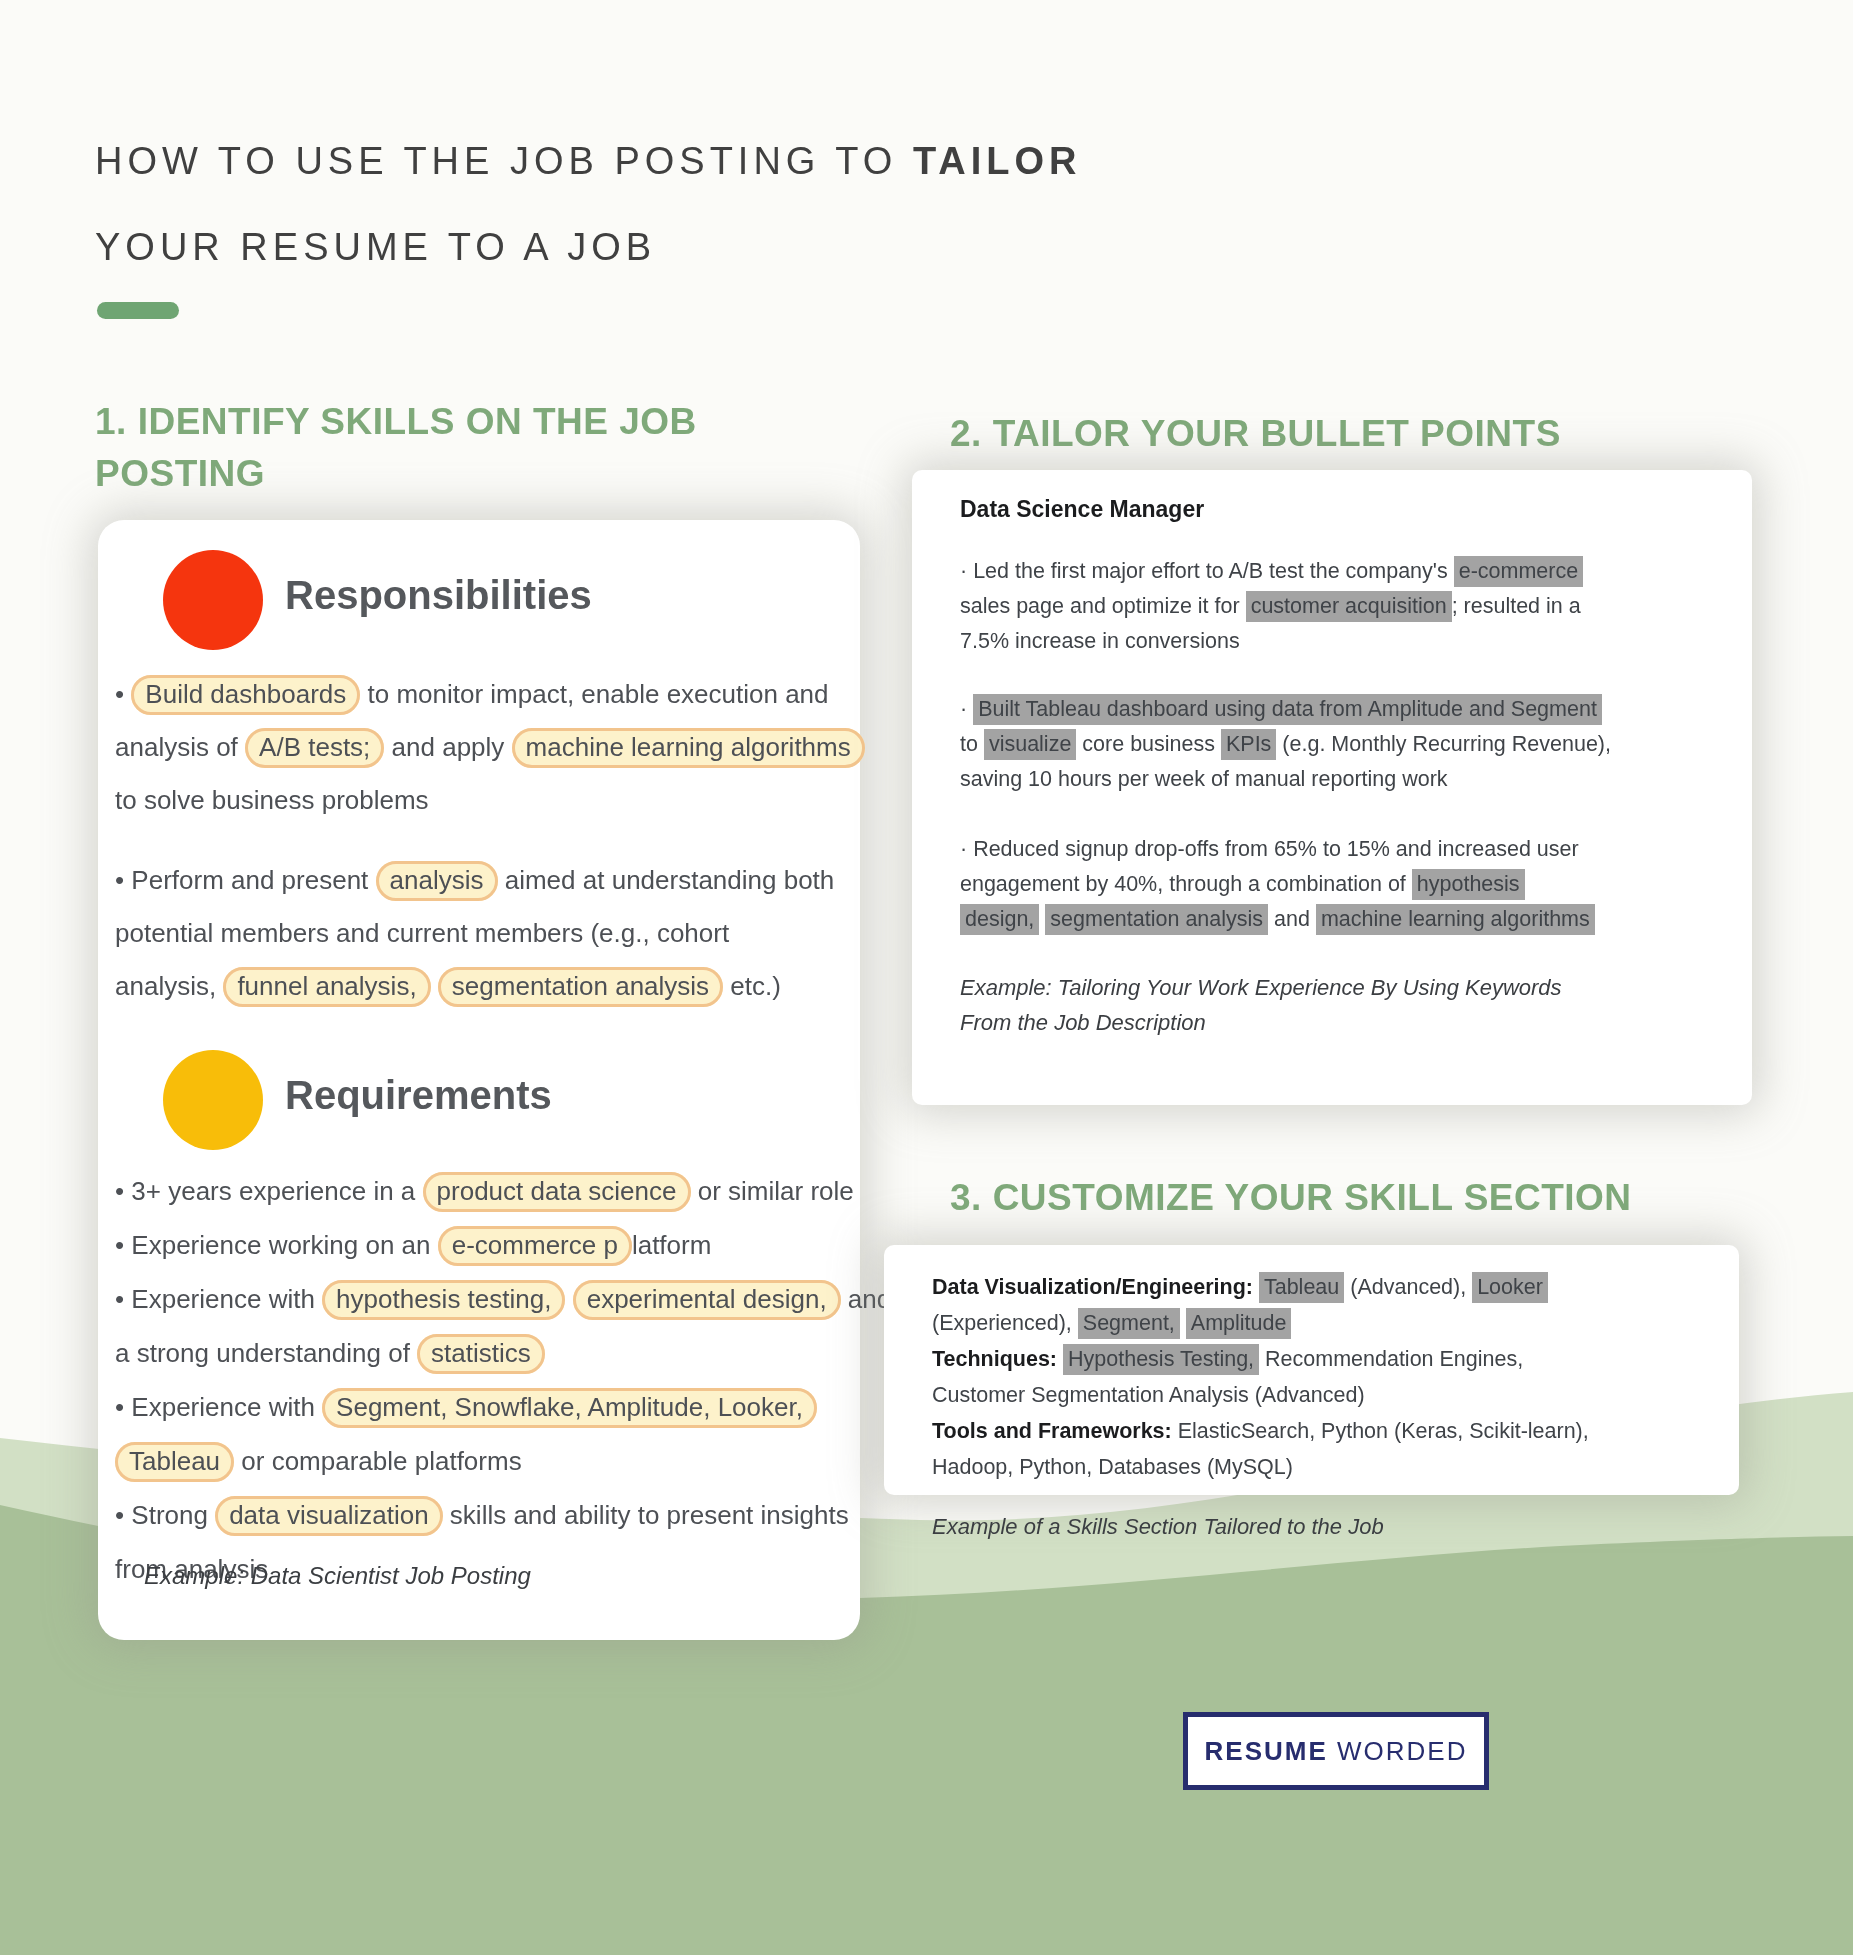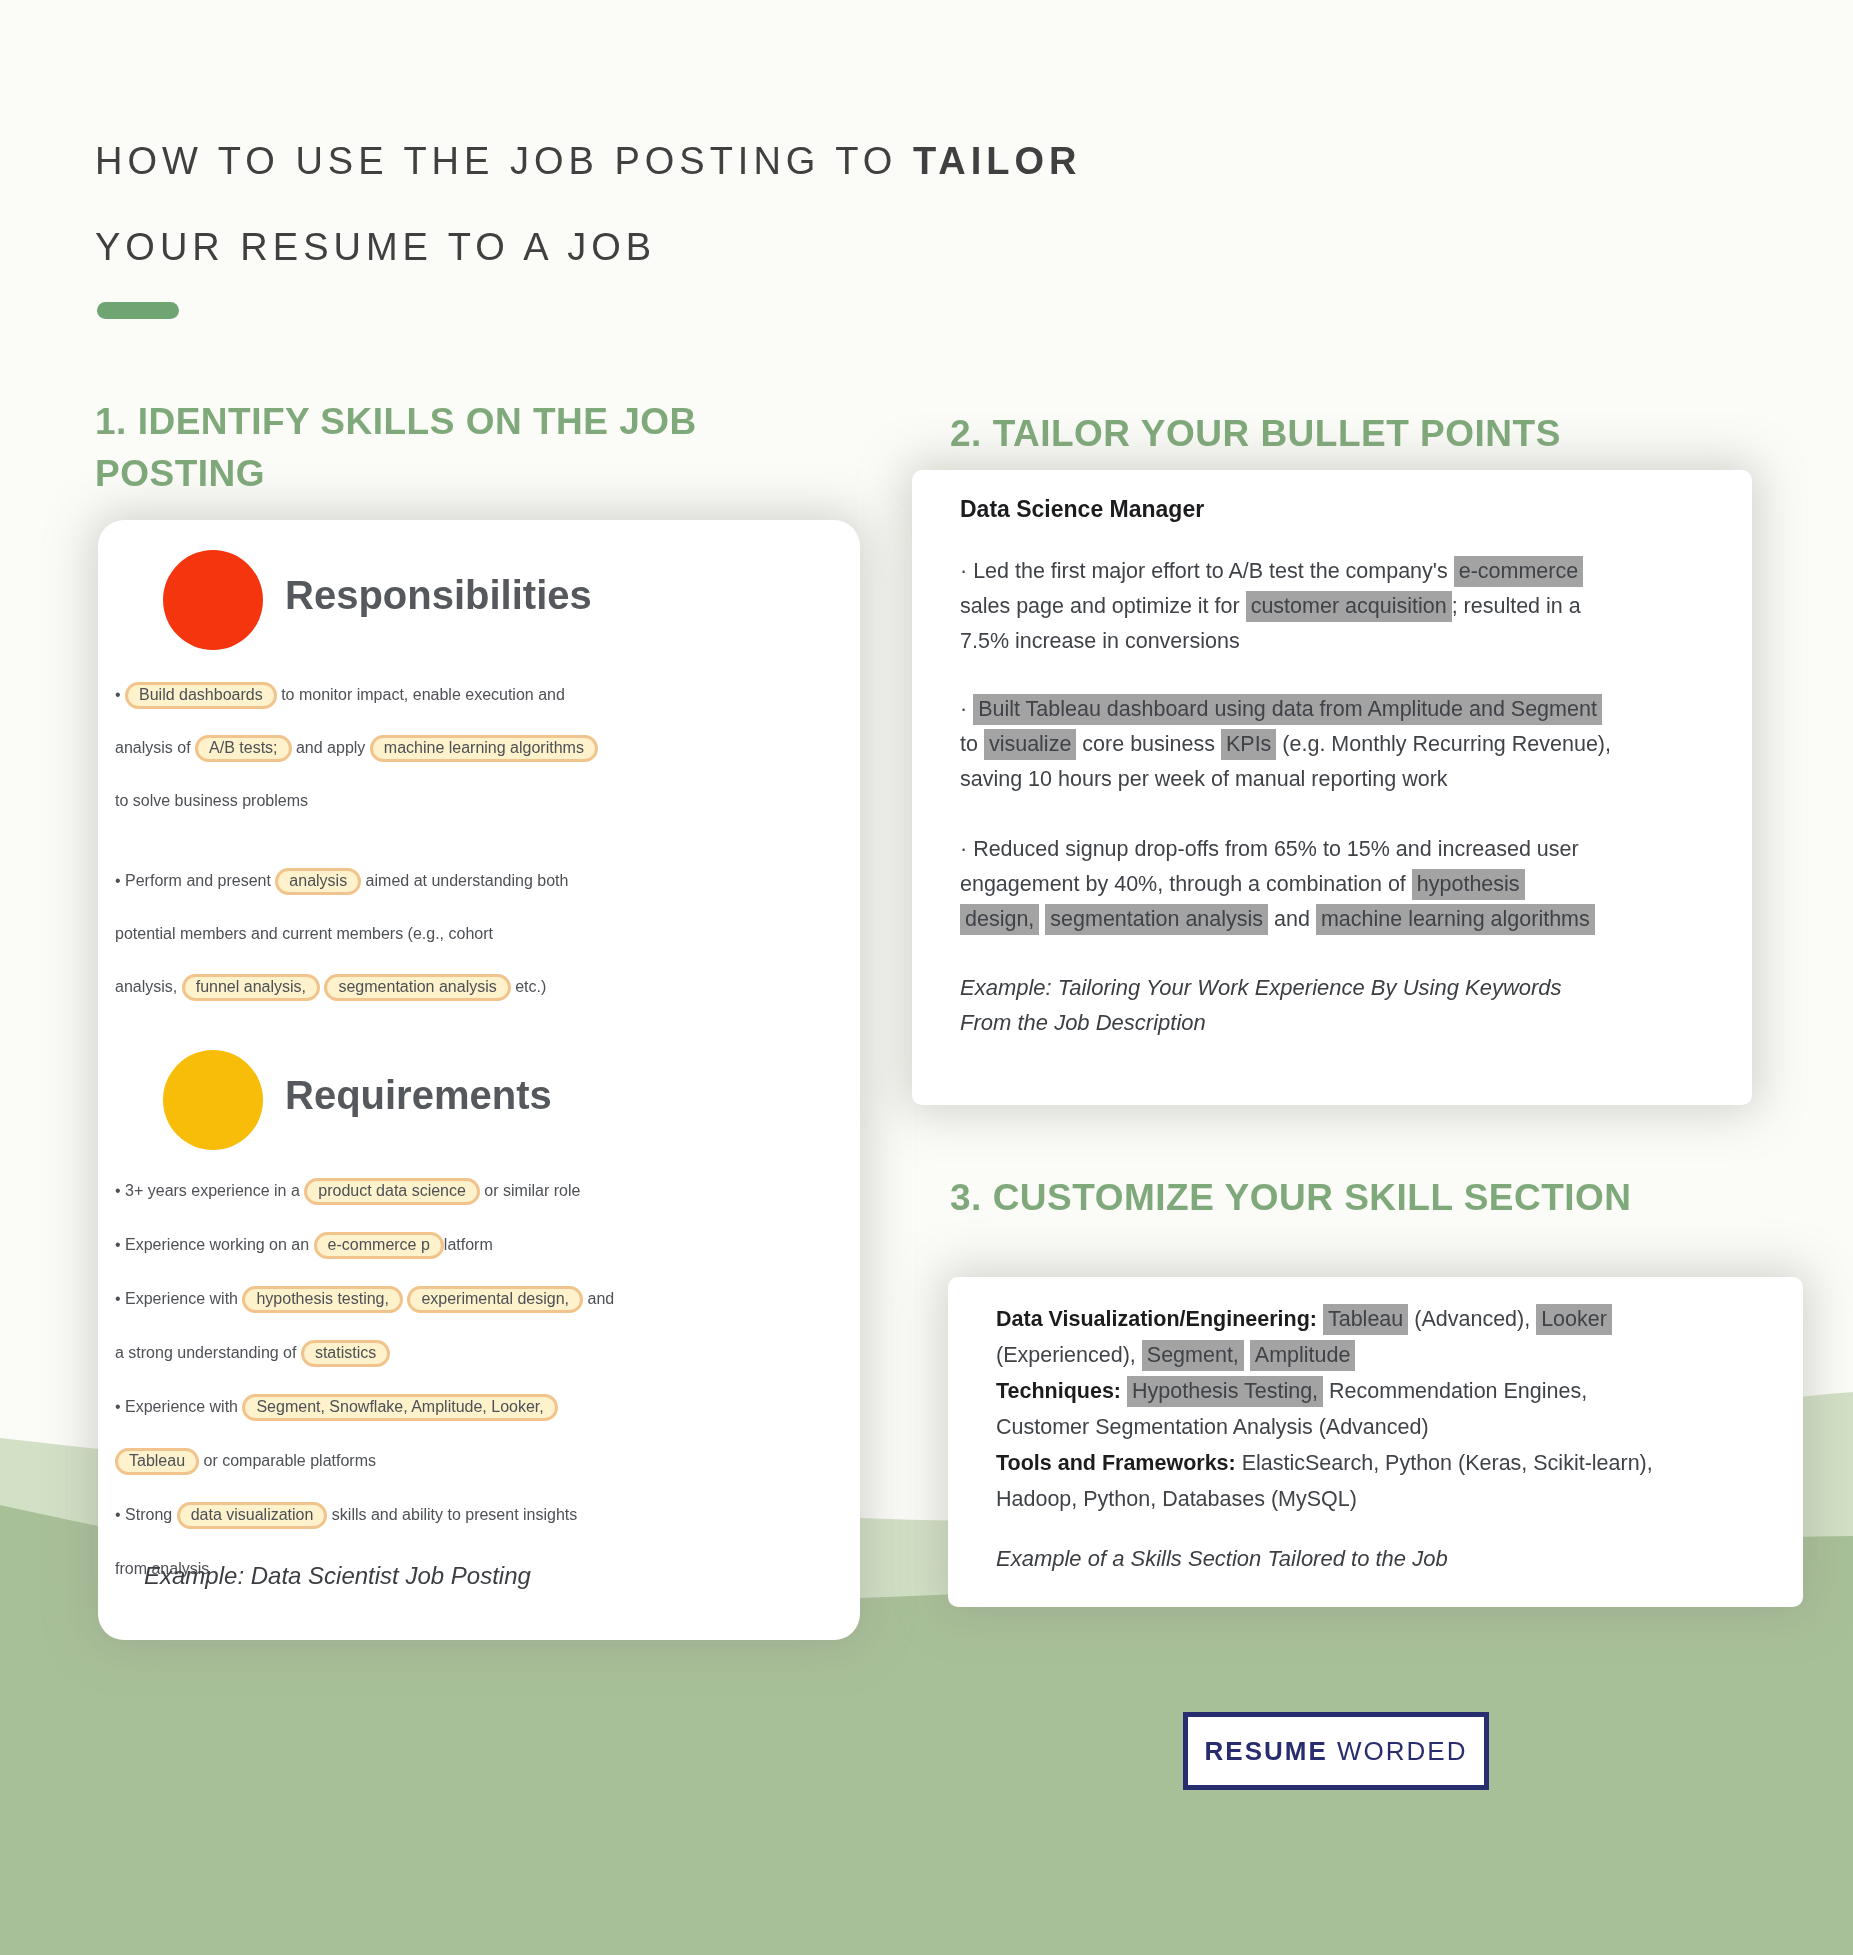--- a/index.html
+++ b/index.html
@@ -32,34 +32,34 @@
   .h1{left:95px;top:396px;}
   .h2{left:950px;top:408px;}
   .h3{left:950px;top:1172px;}
   
   .card{
     position:absolute;background:#ffffff;
     box-shadow:0 0 46px 8px rgba(148,146,136,0.38);
   }
   .card1{left:98px;top:520px;width:762px;height:1120px;border-radius:26px;}
   .card2{left:912px;top:470px;width:840px;height:635px;border-radius:10px;}
-  .card3{left:948px;top:1245px;width:855px;height:330px;border-radius:10px;margin-top:32px;}
+  .card3{left:884px;top:1245px;width:855px;height:250px;border-radius:10px;}
   
   .circle{position:absolute;width:100px;height:100px;border-radius:50%;}
   .circle-red{left:65px;top:30px;background:#f5350e;}
   .circle-yellow{left:65px;top:530px;background:#f8bd09;}
   .block-title{
     position:absolute;left:187px;
     font-size:40px;font-weight:700;color:#55585c;white-space:nowrap;
   }
   .bt-resp{top:53px;}
   .bt-req{top:553px;}
   .body-l{
     position:absolute;left:17px;width:730px;
-    font-size:16px;line-height:53px;color:#4d5055;white-space:nowrap;
+    font-size:26px;line-height:53px;color:#4d5055;white-space:nowrap;
   }
   .p1{top:148px;}
   .p2{top:334px;}
   .req{top:644px;line-height:54px;}
   .example-l{
     position:absolute;left:46px;top:1042px;
     font-size:24px;font-style:italic;color:#3b3e42;white-space:nowrap;
   }
   
   .job-title{

